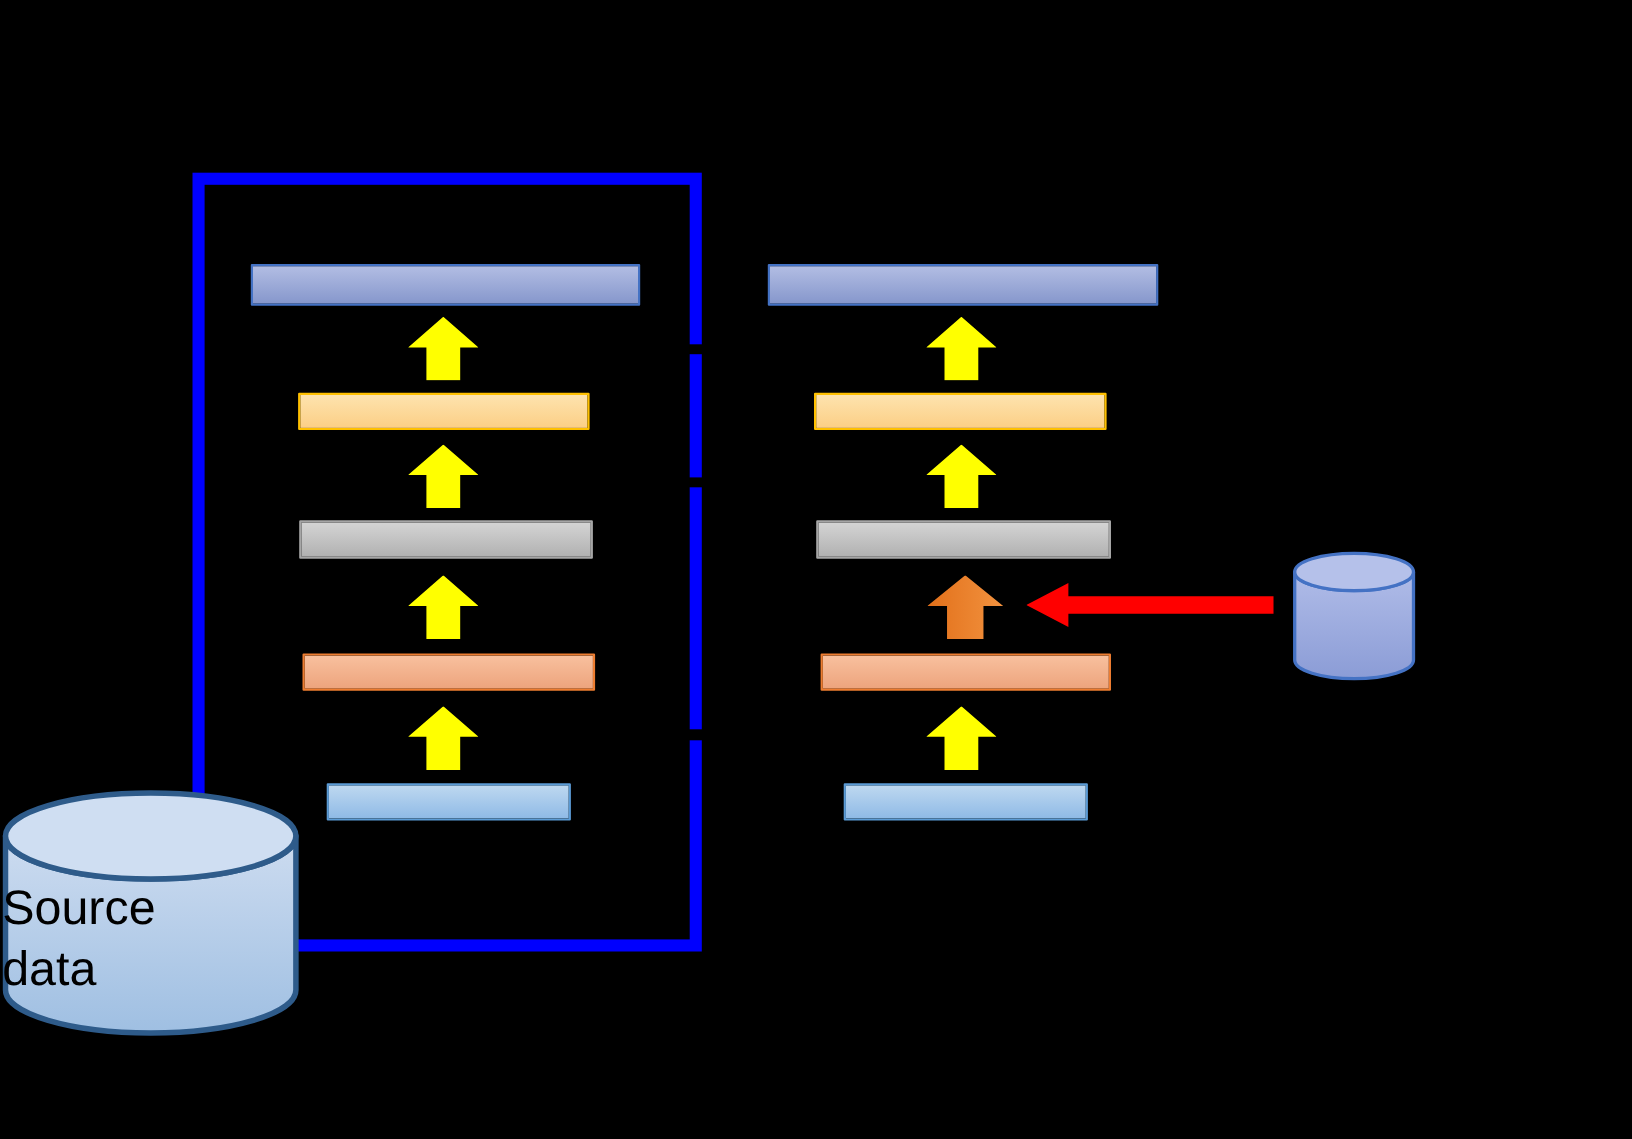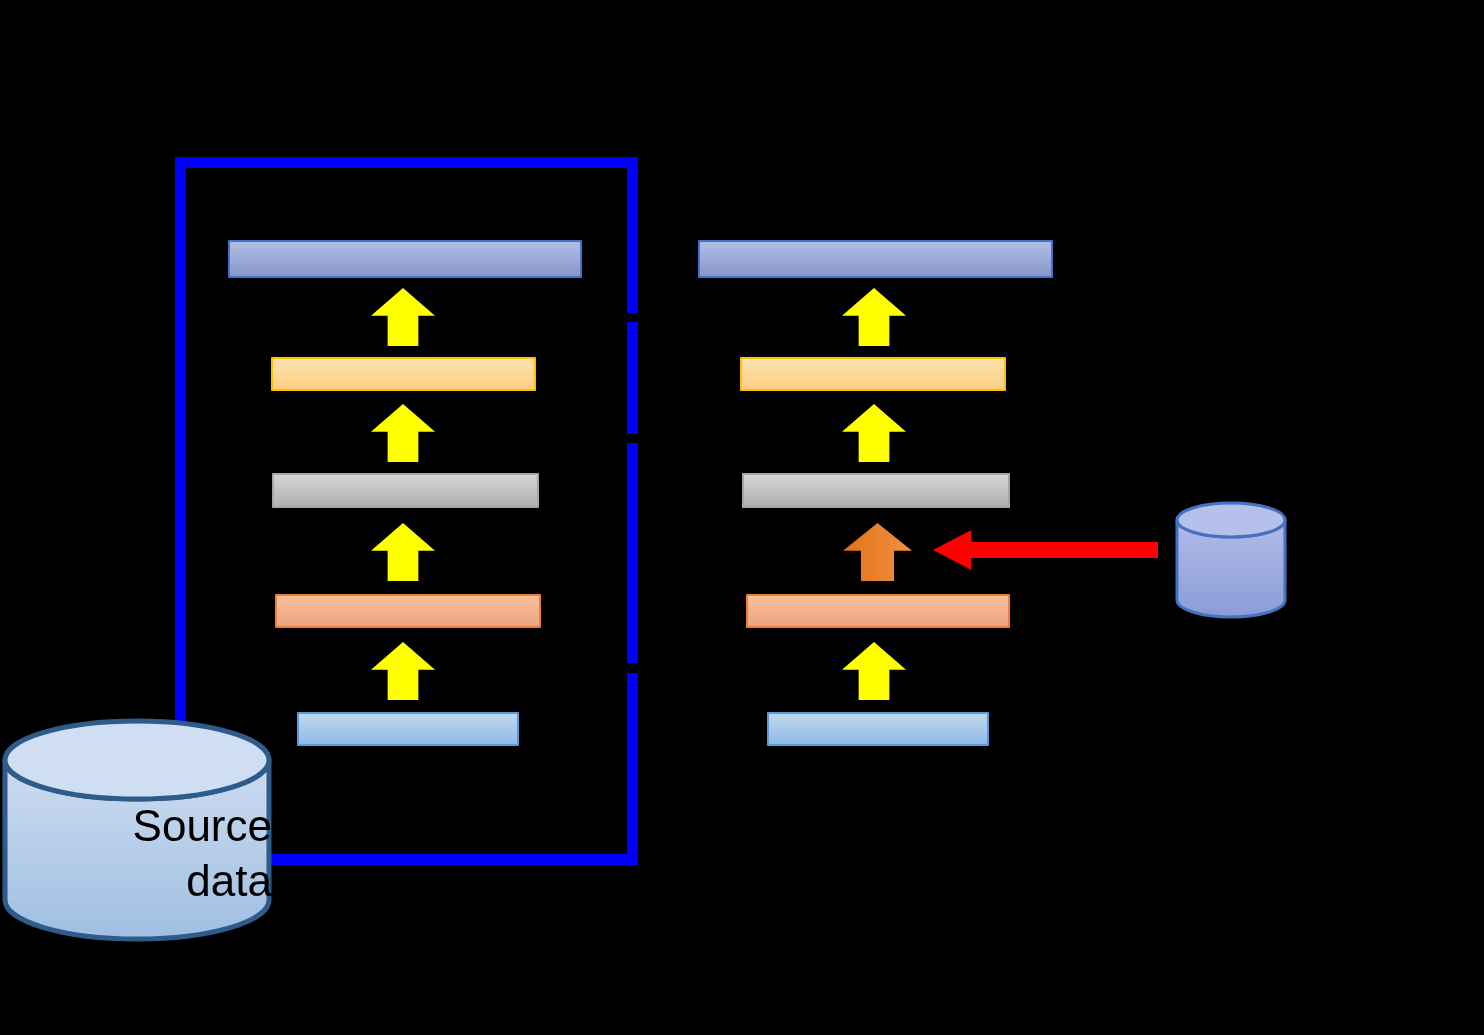--- a/index.html
+++ b/index.html
@@ -67,21 +67,21 @@
   }
   .cyl {
     position: absolute;
   }
   .cyl-label {
     position: absolute;
     left: 2px;
     top: 716px;
     width: 270px;
     padding-top: 82px;
-    text-align: right;
+    text-align: left;
     white-space: pre-line;
     font-size: 44px;
     line-height: 55px;
     color: var(--label-text, #000000);
   }
 </style>
 </head>
 <body>
 
 <div class="canvas">

